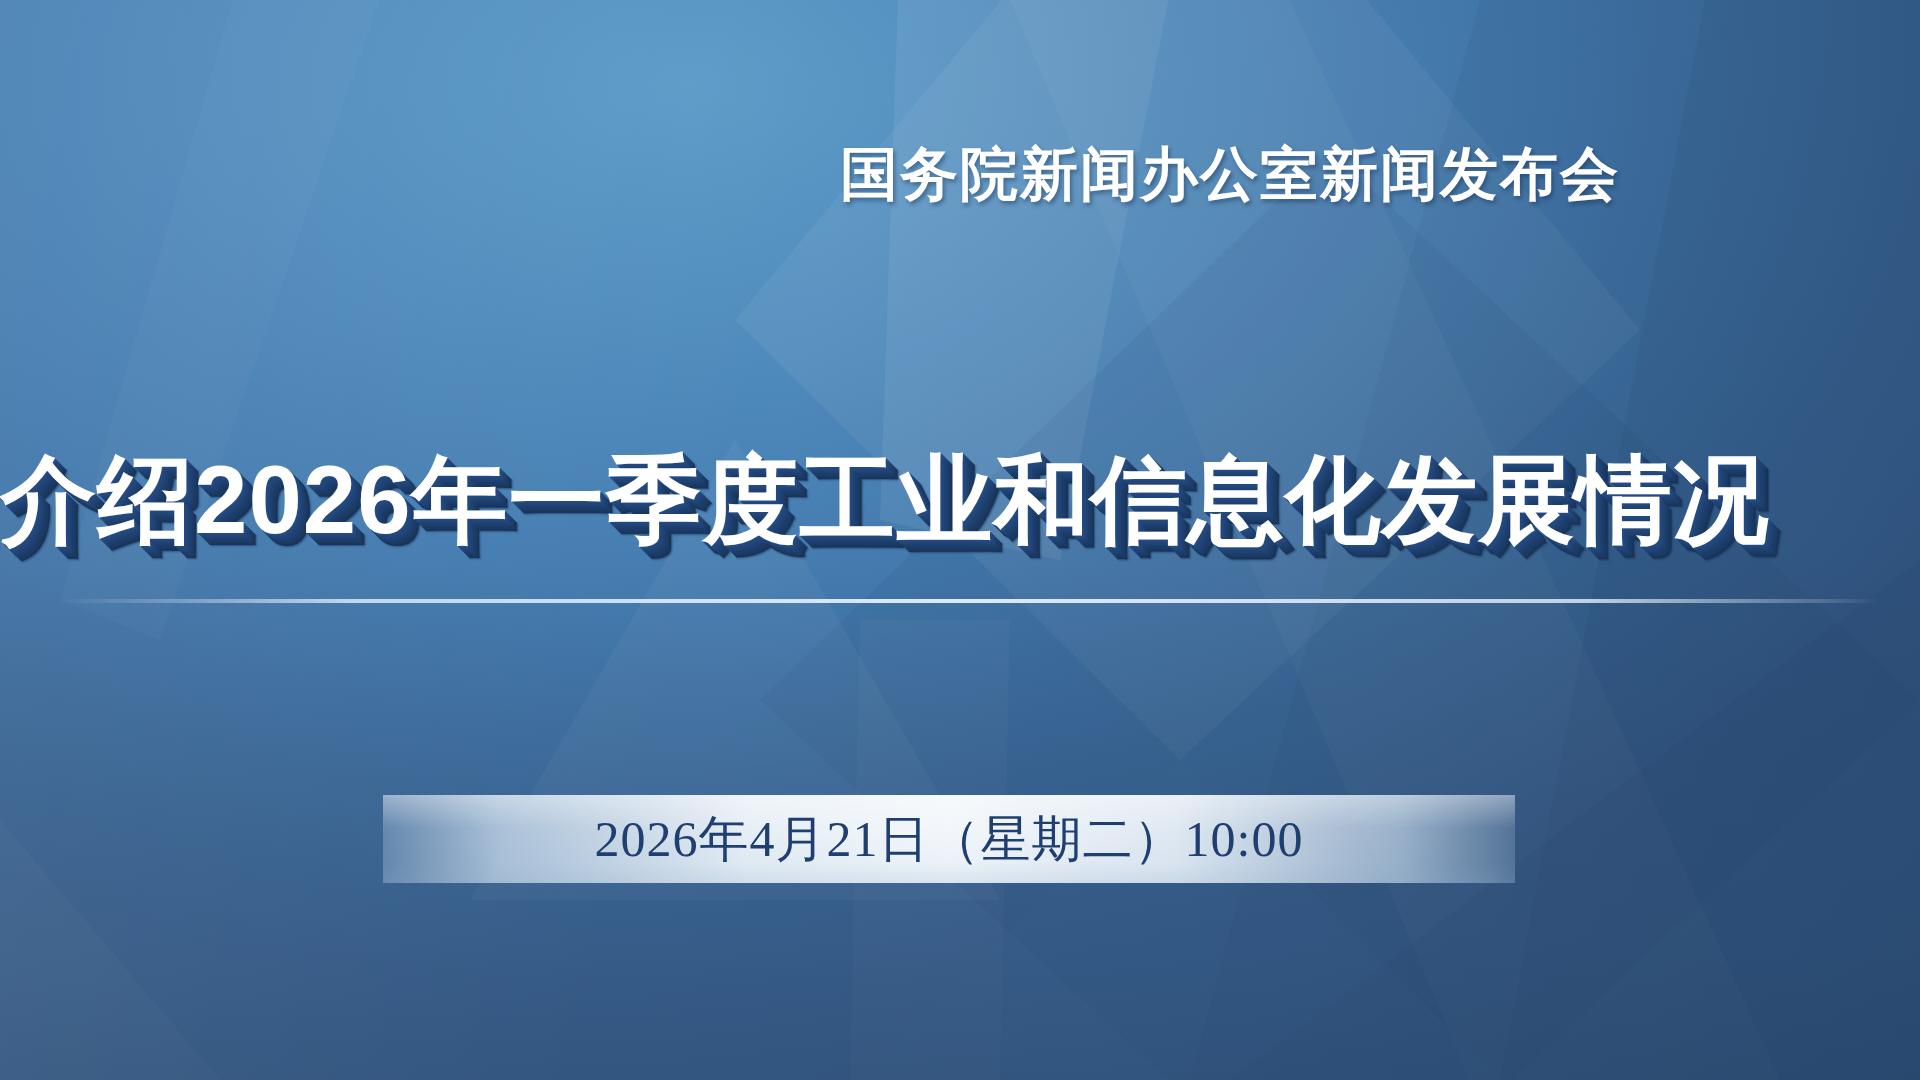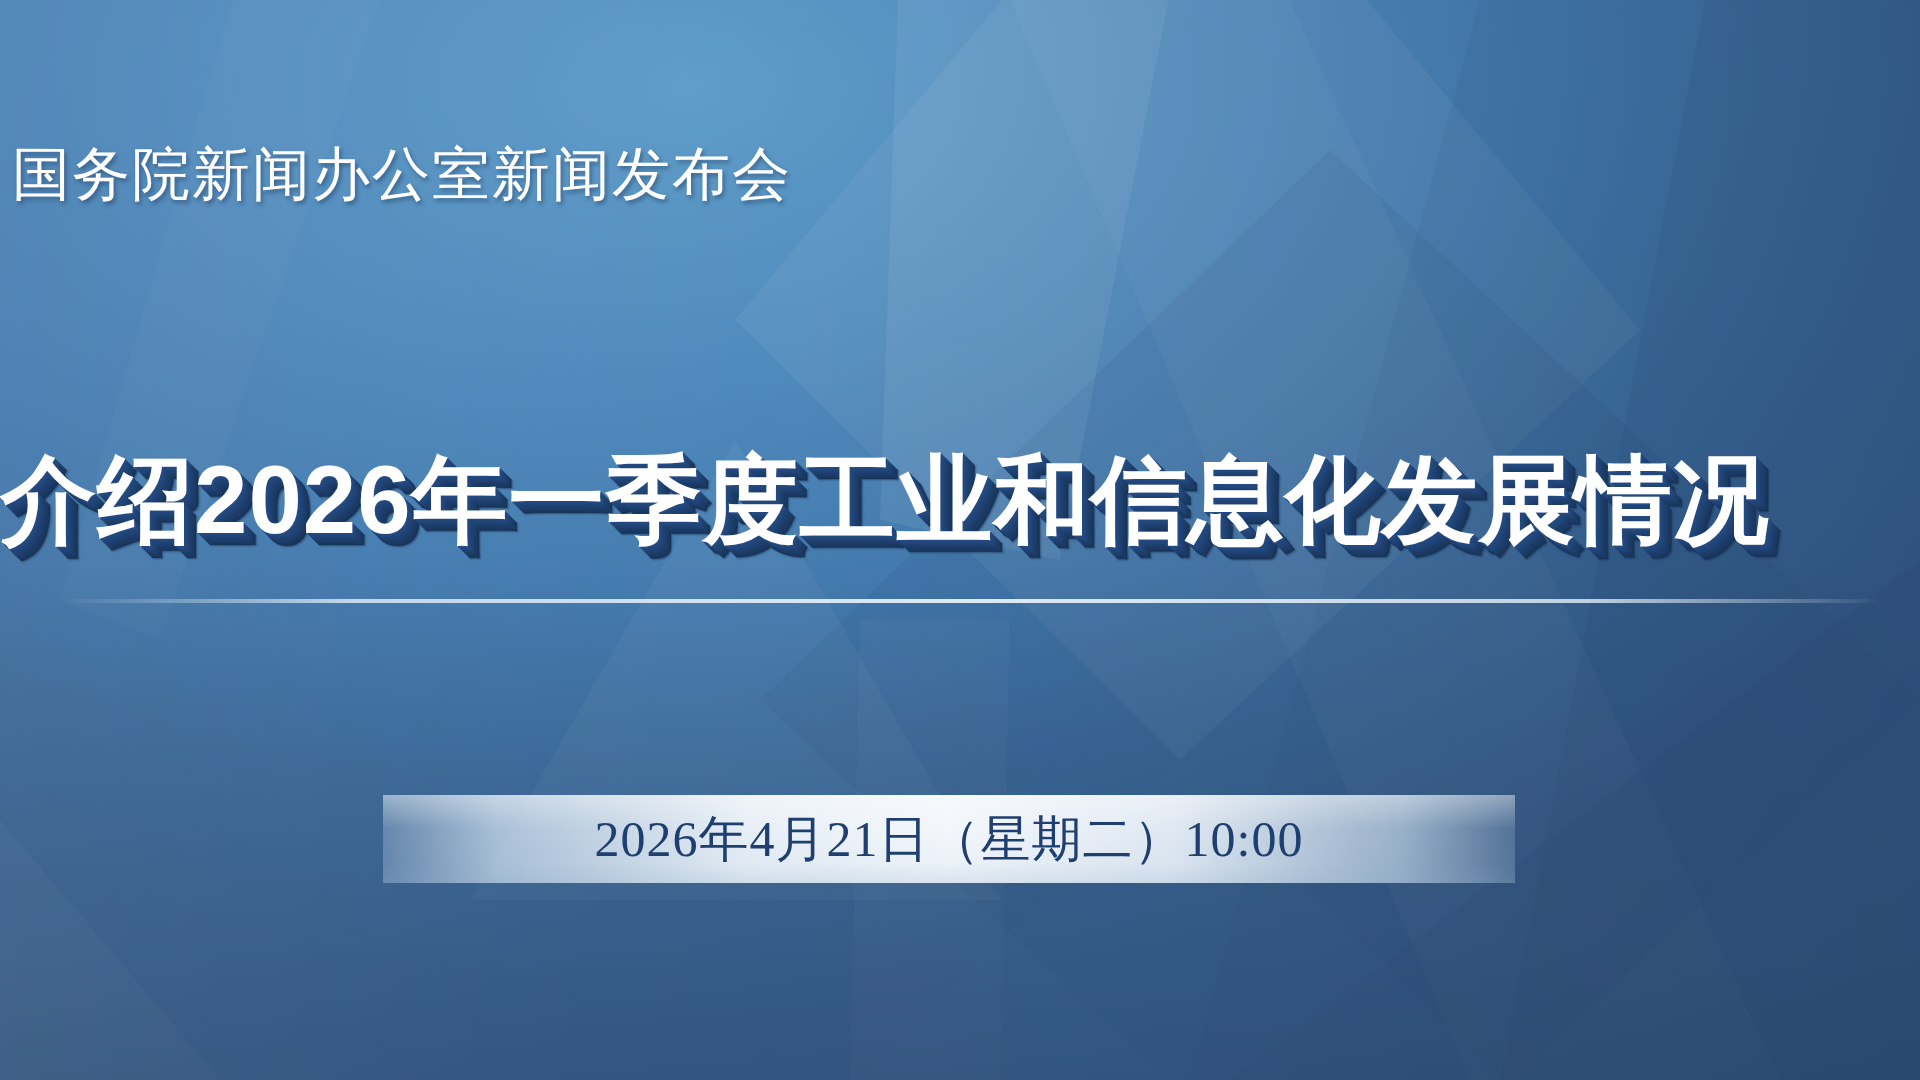--- a/index.html
+++ b/index.html
@@ -39,28 +39,27 @@
     inset: 0;
   }
   .facets svg { display: block; width: 1920px; height: 1080px; }
 
   
   .header-title {
     position: absolute;
     left: 0;
     top: 136px;
     width: 1620px;
-    text-align: left;
+    text-align: right;
     font-size: 58px;
-    font-weight: normal;
+    font-weight: bold;
     letter-spacing: 2px;
     color: #ffffff;
     white-space: nowrap;
     text-shadow: 2px 3px 4px rgba(20,45,78,0.45);
-    margin-left: 12px;
   }
 
   
   .main-title-wrap {
     position: absolute;
     left: 0;
     top: 452px;
     width: 1550px;
     text-align: center;
     line-height: 1;

